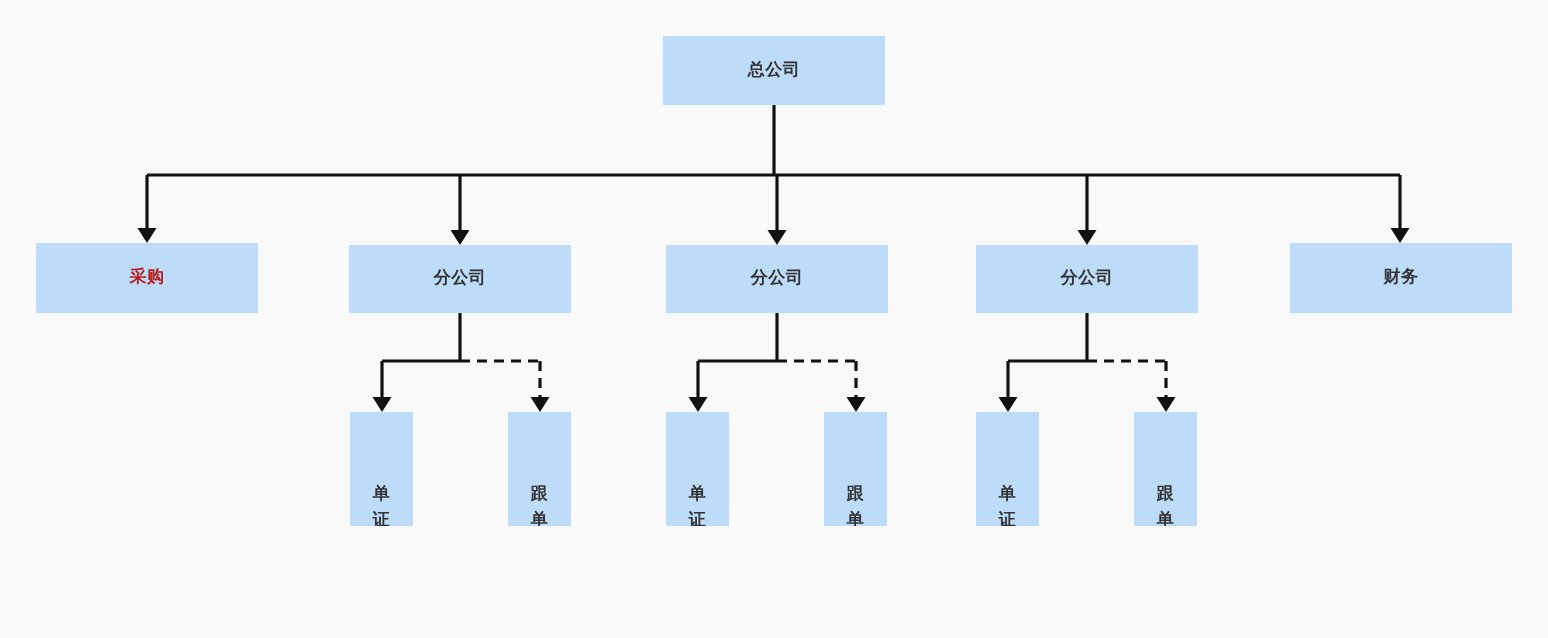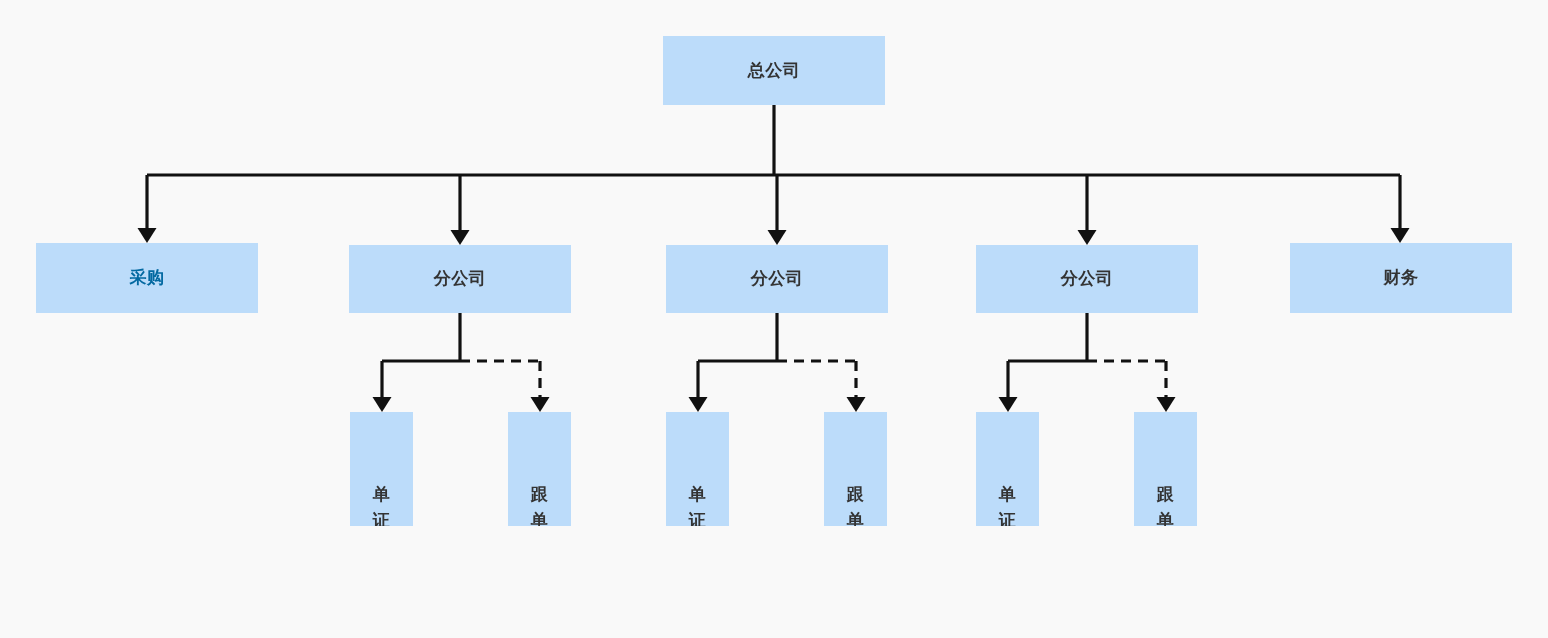--- a/index.html
+++ b/index.html
@@ -6,21 +6,21 @@
     margin: 0;
     padding: 0;
     background: #f9f9f9;
   }
   #canvas {
     position: relative;
     width: 1548px;
     height: 526px;
     background: #f9f9f9;
     overflow: hidden;
-    font-family: Liberation Serif, serif;
+    font-family: Liberation Mono, monospace;
   }
   #edges {
     position: absolute;
     left: 0;
     top: 0;
     width: 1548px;
     height: 638px;
     pointer-events: none;
   }
   .node {
@@ -85,21 +85,21 @@
       <path d="M 998.5 397 L 1017.5 397 L 1008 412 Z" fill="#111111"></path>
       <line x1="1166" y1="361" x2="1166" y2="398" stroke="#111111" stroke-width="3.2" stroke-linecap="butt" stroke-dasharray="10 7"></line>
       <path d="M 1156.5 397 L 1175.5 397 L 1166 412 Z" fill="#111111"></path>
     </svg>
 
   <div class="node" style="left: 663px; top: 36px; width: 222px; height: 69px; background: rgb(188, 220, 250);">
     <span class="label" style="color: rgb(51, 51, 51);">总公司</span>
   </div>
 
   <div class="node" style="left: 36px; top: 243px; width: 222px; height: 70px; background: rgb(188, 220, 250);">
-    <span class="label" style="color: #0369a1;">采购</span>
+    <span class="label" style="color: #b91c1c;">采购</span>
   </div>
   <div class="node" style="left: 349px; top: 245px; width: 222px; height: 68px; background: rgb(188, 220, 250);">
     <span class="label" style="color: rgb(51, 51, 51);">分公司</span>
   </div>
   <div class="node" style="left: 666px; top: 245px; width: 222px; height: 68px; background: rgb(188, 220, 250);">
     <span class="label" style="color: rgb(51, 51, 51);">分公司</span>
   </div>
   <div class="node" style="left: 976px; top: 245px; width: 222px; height: 68px; background: rgb(188, 220, 250);">
     <span class="label" style="color: rgb(51, 51, 51);">分公司</span>
   </div>

